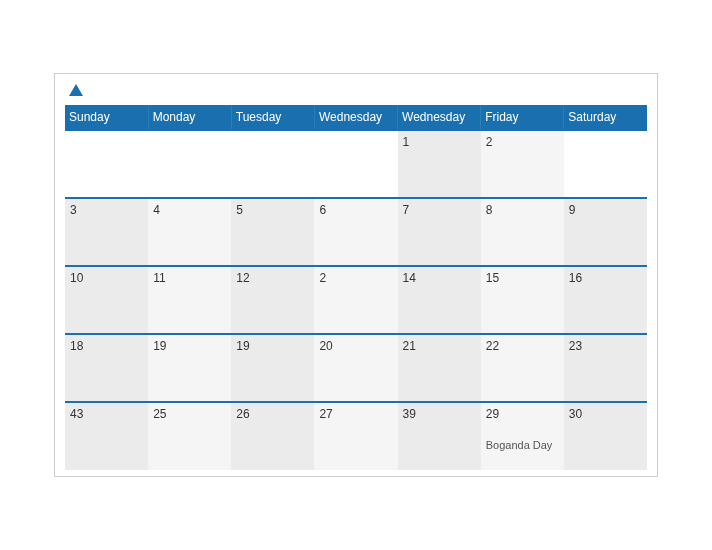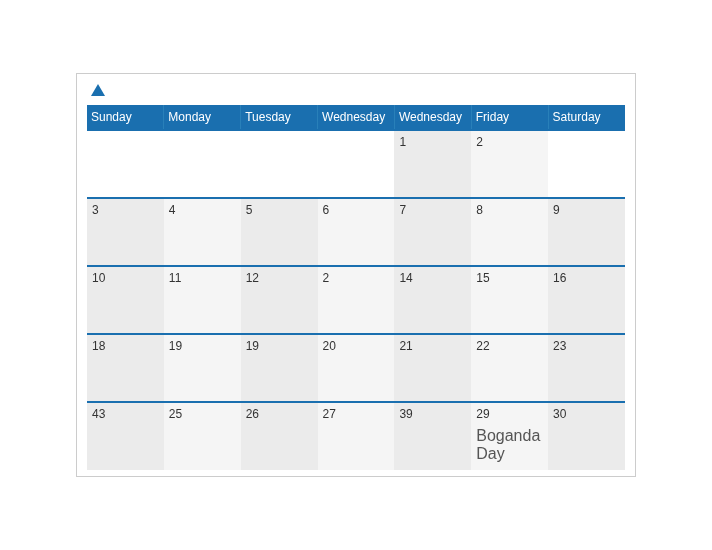--- a/index.html
+++ b/index.html
@@ -7,21 +7,21 @@
       width: 712px;
       height: 550px;
       background: #fff;
       font-family: Arial, sans-serif;
       display: flex;
       flex-direction: column;
       align-items: center;
       justify-content: center;
     }
     .calendar-wrapper {
-      width: 560px;
+      width: 604px;
       background: #fff;
       border: 1px solid #ccc;
       padding: 10px 10px 6px 10px;
     }
     .header {
       display: flex;
       align-items: center;
       justify-content: space-between;
       margin-bottom: 8px;
     }
@@ -98,24 +98,24 @@
     }
     .calendar-grid tbody tr td:nth-child(even) {
       background: #f5f5f5;
     }
     .day-num {
       font-size: 12px;
       color: #333;
       display: block;
     }
     .holiday-label {
-      font-size: 16px;
+      font-size: 11px;
       color: #555;
       display: block;
-      margin-top: 6px;
+      margin-top: 18px;
     }
     .empty-cell {
       background: #fff !important;
     }
     .last-row td {
       height: 55px;
     }
   </style>
 </head>
 <body>

